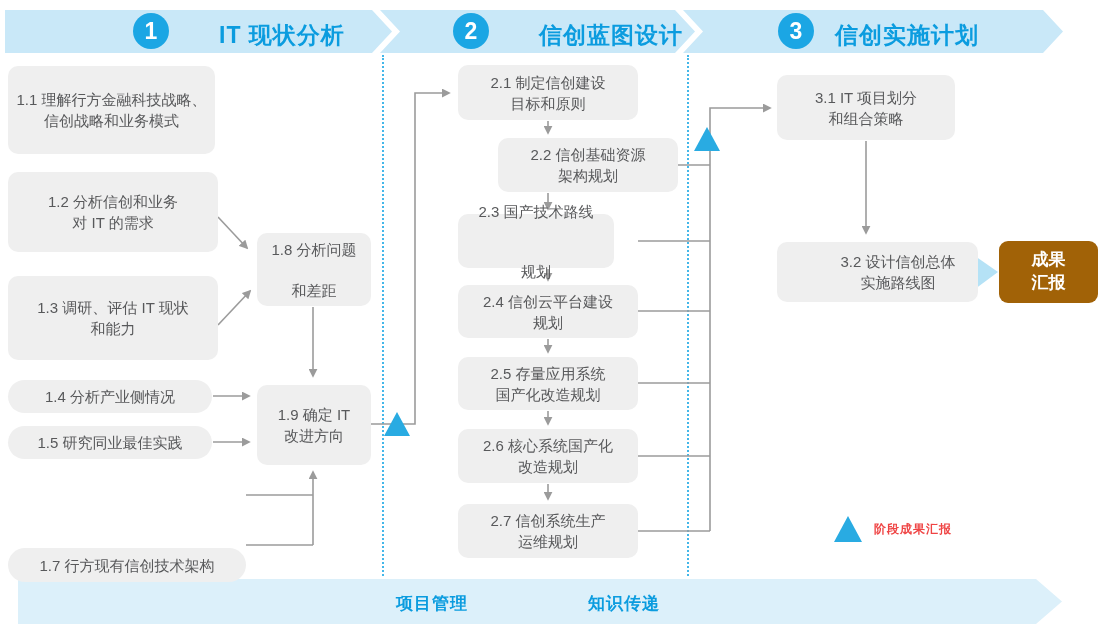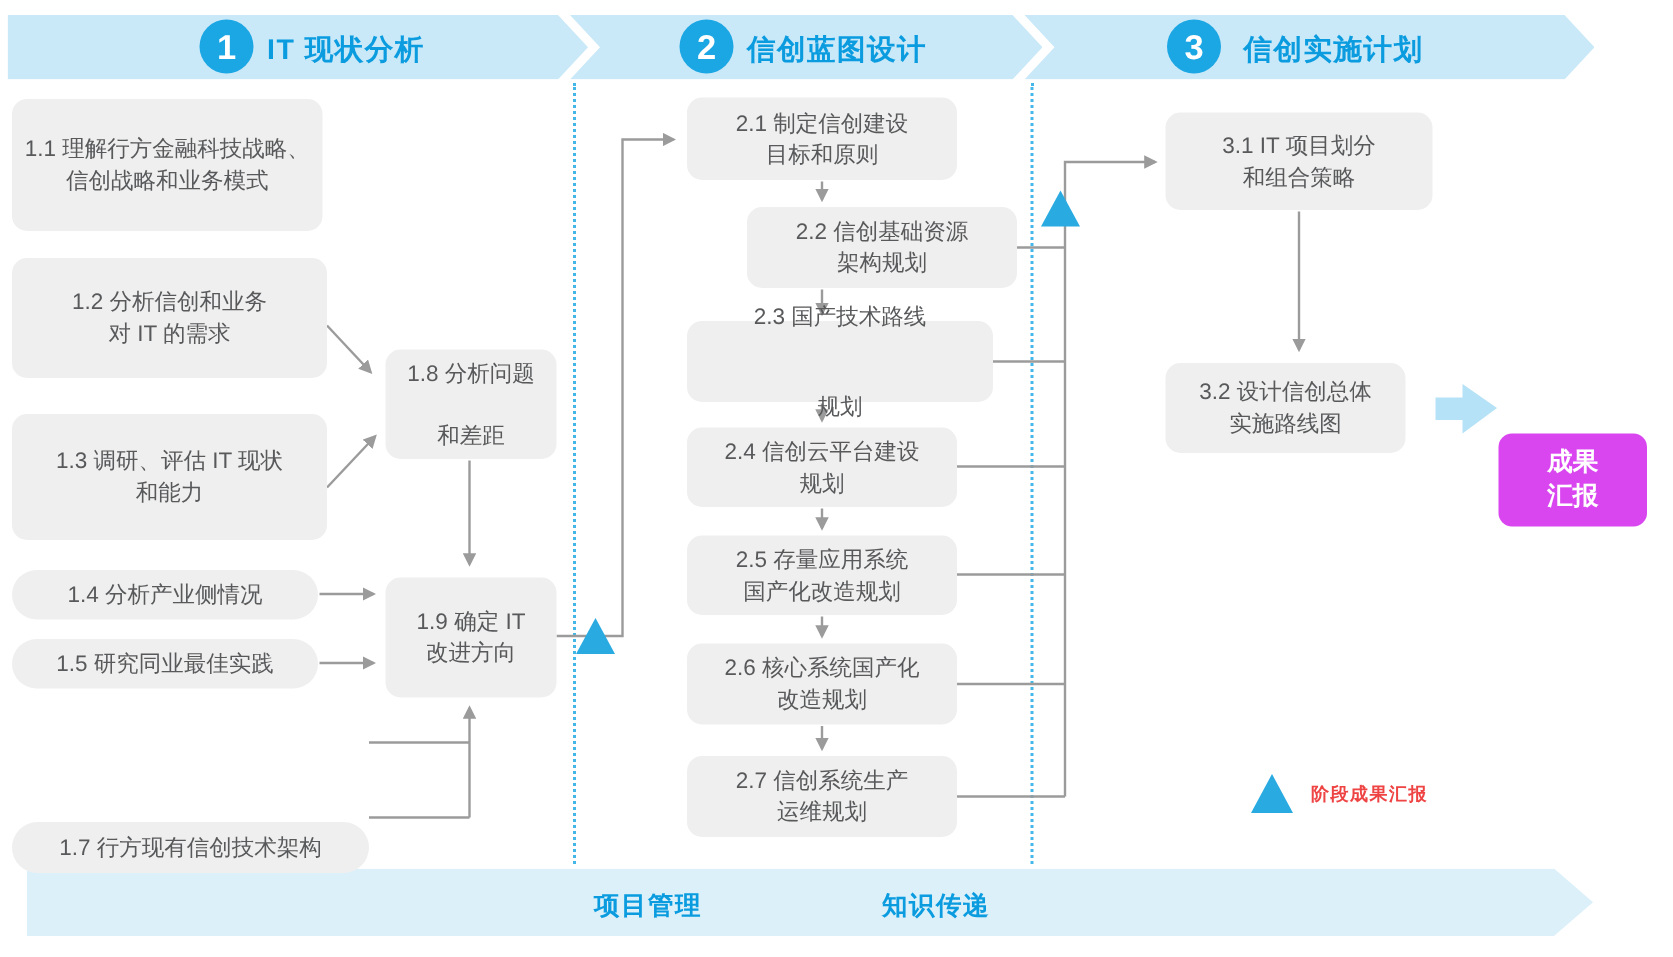--- a/index.html
+++ b/index.html
@@ -16,40 +16,40 @@
   }
   .banner.notch-tip{
     clip-path:polygon(0 0, calc(100% - 20px) 0, 100% 50%, calc(100% - 20px) 100%, 0 100%, 20px 50%);
   }
   .phase-num{
     position:absolute;top:13px;width:36px;height:36px;border-radius:50%;
     background:#1BA6E4;color:#ffffff;font-weight:bold;font-size:23px;
     display:flex;align-items:center;justify-content:center;z-index:3;
   }
   .phase-title{
-    position:absolute;top:20px;color:#0B9CDF;font-weight:bold;font-size:19px;
-    letter-spacing:1px;z-index:3;white-space:nowrap;
+    position:absolute;top:20px;color:#0B9CDF;font-weight:bold;font-size:23px;
+    letter-spacing:1px;z-index:3;white-space:nowrap;margin-left:41px;
   }
   
   .divider{
     position:absolute;top:55px;height:521px;width:0;
     border-left:2px dotted #44B7E9;
   }
   
   .box{
     position:absolute;background:#EFEFEF;color:#58595B;border-radius:10px;
     display:flex;flex-direction:column;align-items:center;justify-content:center;
     text-align:center;font-size:15px;line-height:1.4;z-index:2;
   }
   .box span{display:block;white-space:nowrap;}
   .pill{border-radius:999px;}
   .result-box{
-    position:absolute;background:#d946ef;color:#ffffff;border-radius:9px;
+    position:absolute;background:#a16207;color:#ffffff;border-radius:9px;
     display:flex;flex-direction:column;align-items:center;justify-content:center;
-    text-align:center;font-size:17px;font-weight:bold;line-height:1.35;z-index:2;margin-top:48px;
+    text-align:center;font-size:17px;font-weight:bold;line-height:1.35;z-index:2;
   }
   
   .bottom-banner{
     position:absolute;left:18px;top:579px;width:1044px;height:45px;background:#DCF0FA;
     clip-path:polygon(0 0, calc(100% - 26px) 0, 100% 50%, calc(100% - 26px) 100%, 0 100%);
   }
   .bottom-label{
     position:absolute;top:592px;color:#0B9CDF;font-weight:bold;font-size:17px;
     letter-spacing:1px;z-index:3;white-space:nowrap;
   }
@@ -66,21 +66,21 @@
 
   <div class="banner tip-only" style="left:5px;width:387px;"></div>
   <div class="banner notch-tip" style="left:380px;width:315px;"></div>
   <div class="banner notch-tip" style="left:683px;width:380px;"></div>
 
   <div class="phase-num" style="left:133px;">1</div>
   <div class="phase-title" style="left:178px;">IT 现状分析</div>
   <div class="phase-num" style="left:453px;">2</div>
   <div class="phase-title" style="left:498px;">信创蓝图设计</div>
   <div class="phase-num" style="left:778px;">3</div>
-  <div class="phase-title" style="left:829px;">信创实施计划</div>
+  <div class="phase-title" style="left:794px;">信创实施计划</div>
 
   <div class="divider" style="left:382px;"></div>
   <div class="divider" style="left:687px;"></div>
 
   <svg class="overlay" width="1115" height="638">
     <defs>
       <marker id="arw" viewBox="0 0 10 10" markerWidth="9" markerHeight="9" refX="8" refY="5" orient="auto" markerUnits="userSpaceOnUse">
         <path d="M0,0 L10,5 L0,10 Z" fill="#9B9B9B"></path>
       </marker>
     </defs>
@@ -146,21 +146,21 @@
   </div>
 
   <div class="box" style="left:458px;top:65px;width:180px;height:55px;">
     <span>2.1 制定信创建设</span>
     <span>目标和原则</span>
   </div>
   <div class="box" style="left:458px;top:138px;width:180px;height:54px;margin-left:40px;">
     <span>2.2 信创基础资源</span>
     <span>架构规划</span>
   </div>
-  <div class="box" style="left:458px;top:214px;width:204px;height:54px;gap:39px;">
+  <div class="box" style="left:458px;top:214px;width:156px;height:54px;gap:39px;">
     <span>2.3 国产技术路线</span>
     <span>规划</span>
   </div>
   <div class="box" style="left:458px;top:285px;width:180px;height:53px;">
     <span>2.4 信创云平台建设</span>
     <span>规划</span>
   </div>
   <div class="box" style="left:458px;top:357px;width:180px;height:53px;">
     <span>2.5 存量应用系统</span>
     <span>国产化改造规划</span>
@@ -171,21 +171,21 @@
   </div>
   <div class="box" style="left:458px;top:504px;width:180px;height:54px;">
     <span>2.7 信创系统生产</span>
     <span>运维规划</span>
   </div>
 
   <div class="box" style="left:777px;top:75px;width:178px;height:65px;">
     <span>3.1 IT 项目划分</span>
     <span>和组合策略</span>
   </div>
-  <div class="box" style="left:777px;top:242px;width:160px;height:60px;">
+  <div class="box" style="left:777px;top:242px;width:160px;height:60px;padding-left:41px;">
     <span>3.2 设计信创总体</span>
     <span>实施路线图</span>
   </div>
   <div class="result-box" style="left:999px;top:241px;width:99px;height:62px;">
     <span>成果</span>
     <span>汇报</span>
   </div>
 
   <div class="legend-label">阶段成果汇报</div>
 

